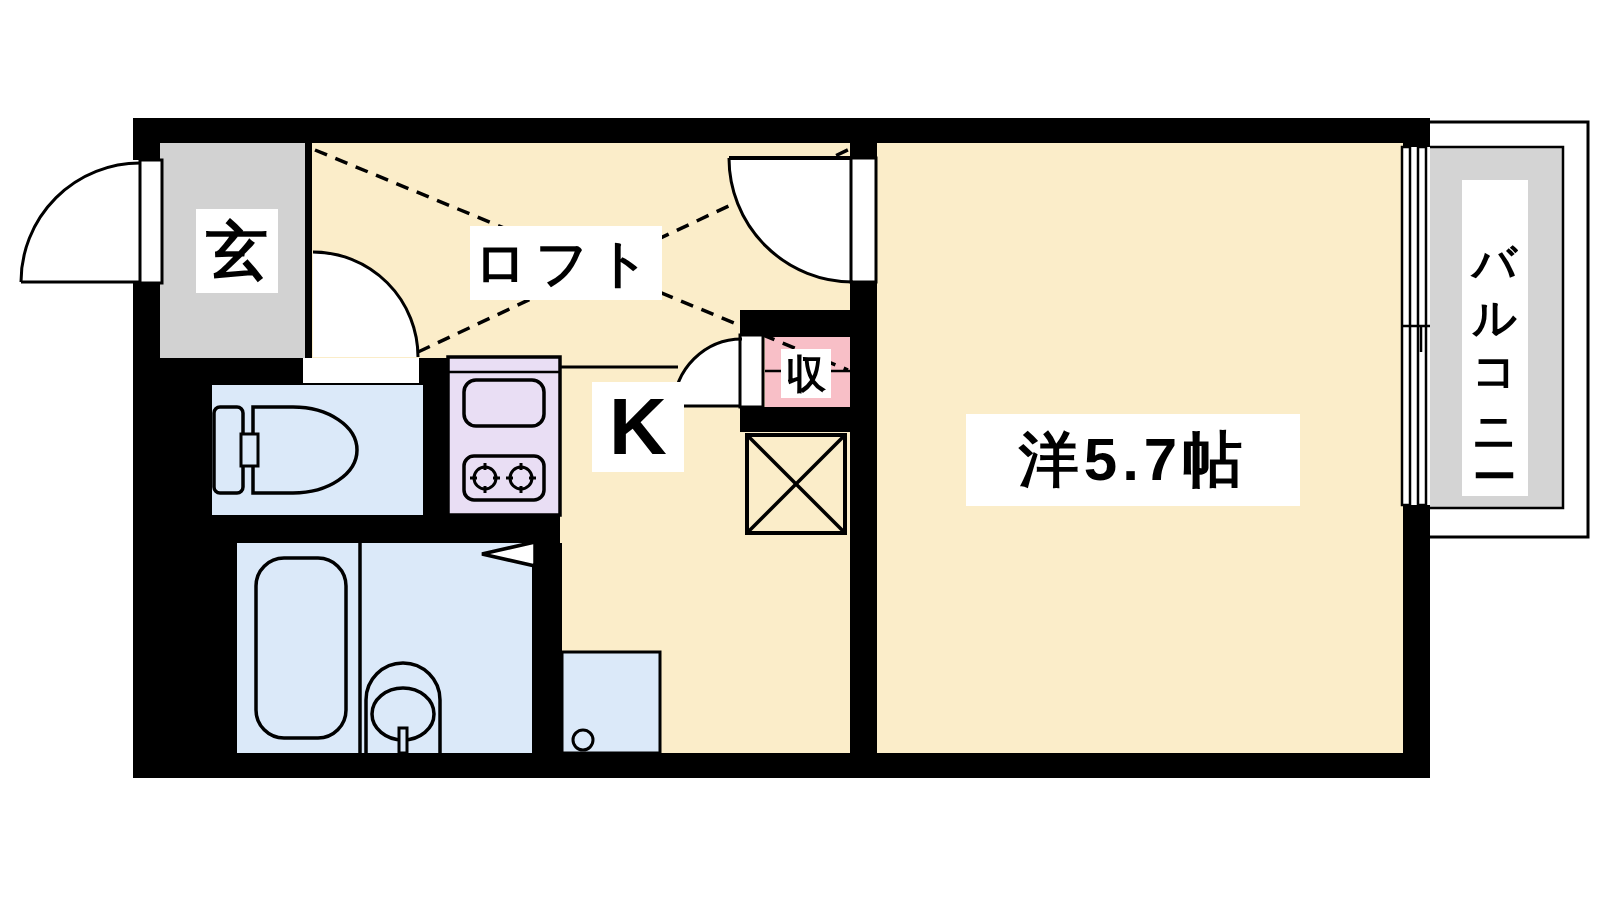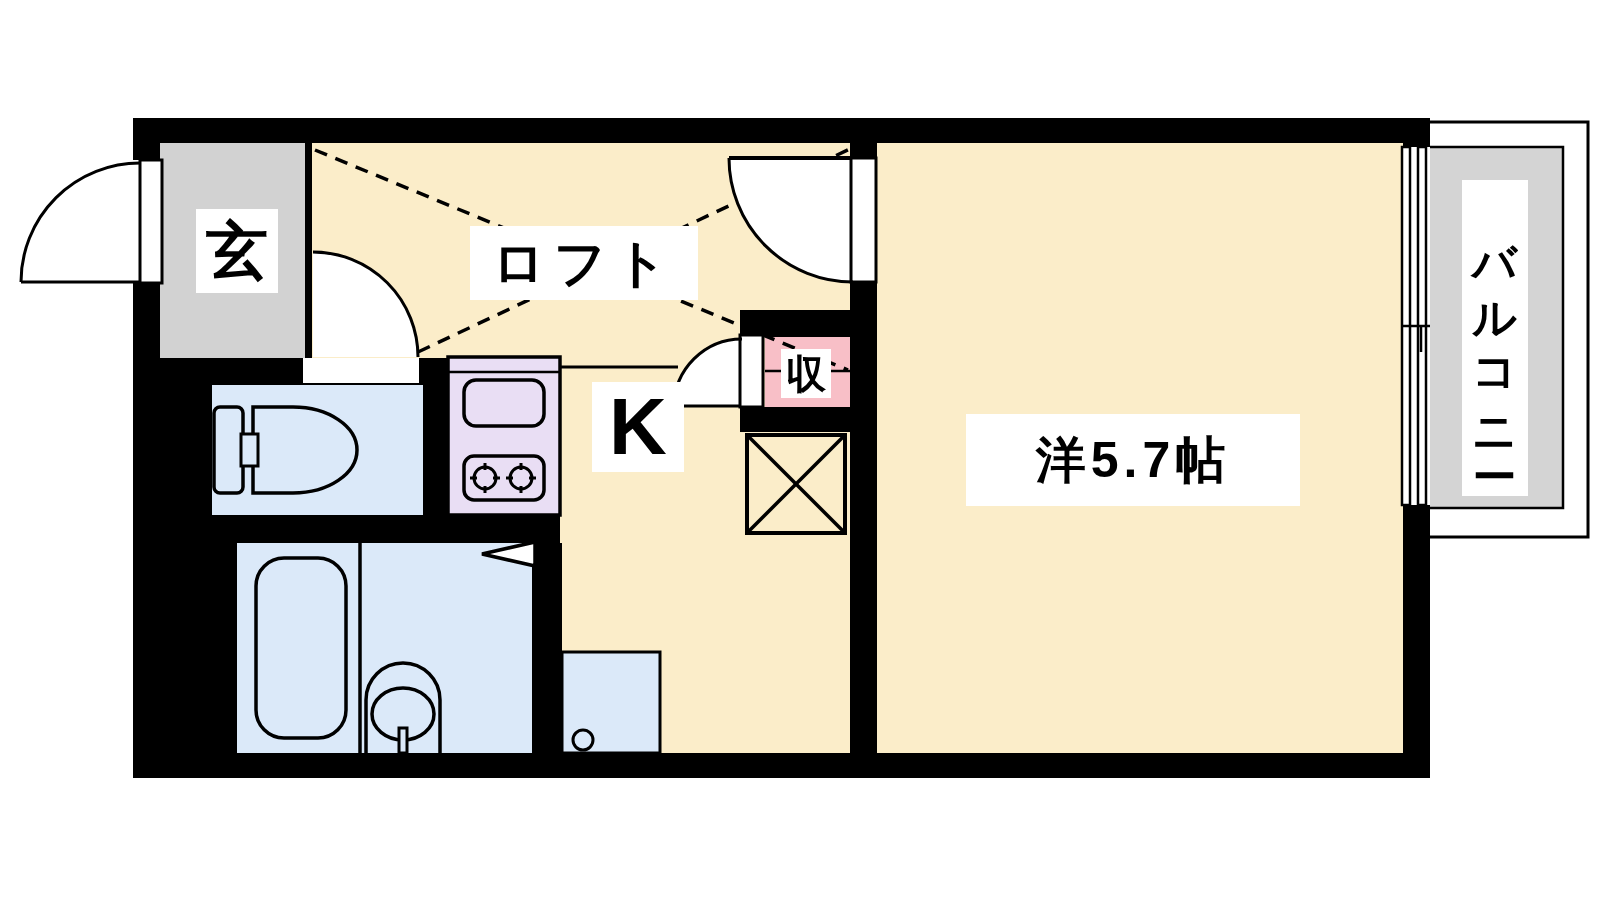--- a/index.html
+++ b/index.html
@@ -25,24 +25,24 @@
     background: #ffffff;
     color: #000000;
     display: flex;
     align-items: center;
     justify-content: center;
     font-weight: 600;
     line-height: 1;
     white-space: nowrap;
   }
   .label-genkan   { left: 196px; top: 209px; width: 82px;  height: 84px; font-size: 62px; }
-  .label-loft     { left: 470px; top: 226px; width: 228px; height: 74px; font-size: 52px; letter-spacing: 8px; }
+  .label-loft     { left: 470px; top: 226px; width: 192px; height: 74px; font-size: 52px; letter-spacing: 8px; }
   .label-kitchen  { left: 592px; top: 382px; width: 92px;  height: 90px; font-size: 80px; font-weight: 600; }
   .label-closet   { left: 781px; top: 349px; width: 50px;  height: 49px; font-size: 40px; }
-  .label-western  { left: 966px; top: 414px; width: 334px; height: 92px; font-size: 50px; letter-spacing: 5px; }
+  .label-western  { left: 966px; top: 414px; width: 334px; height: 92px; font-size: 60px; letter-spacing: 5px; }
   .label-balcony  {
     left: 1462px; top: 180px; width: 66px; height: 316px;
     font-size: 44px;
     writing-mode: vertical-rl;
     text-orientation: upright;
     letter-spacing: 10px;
   }
 </style>
 </head>
 <body>

